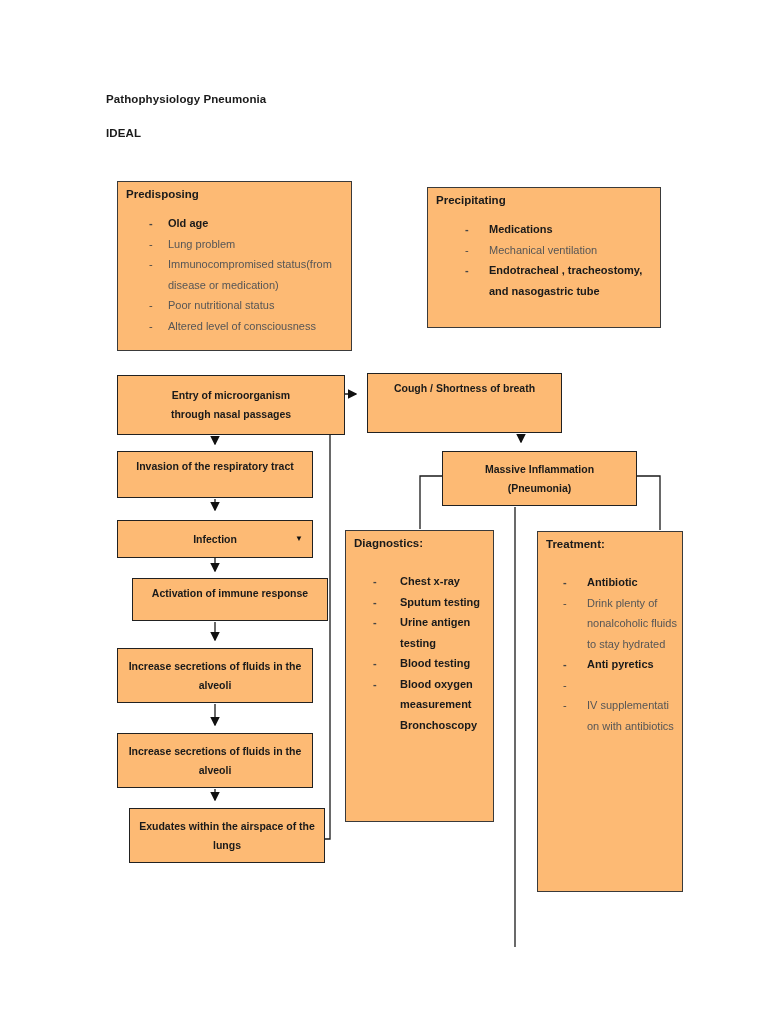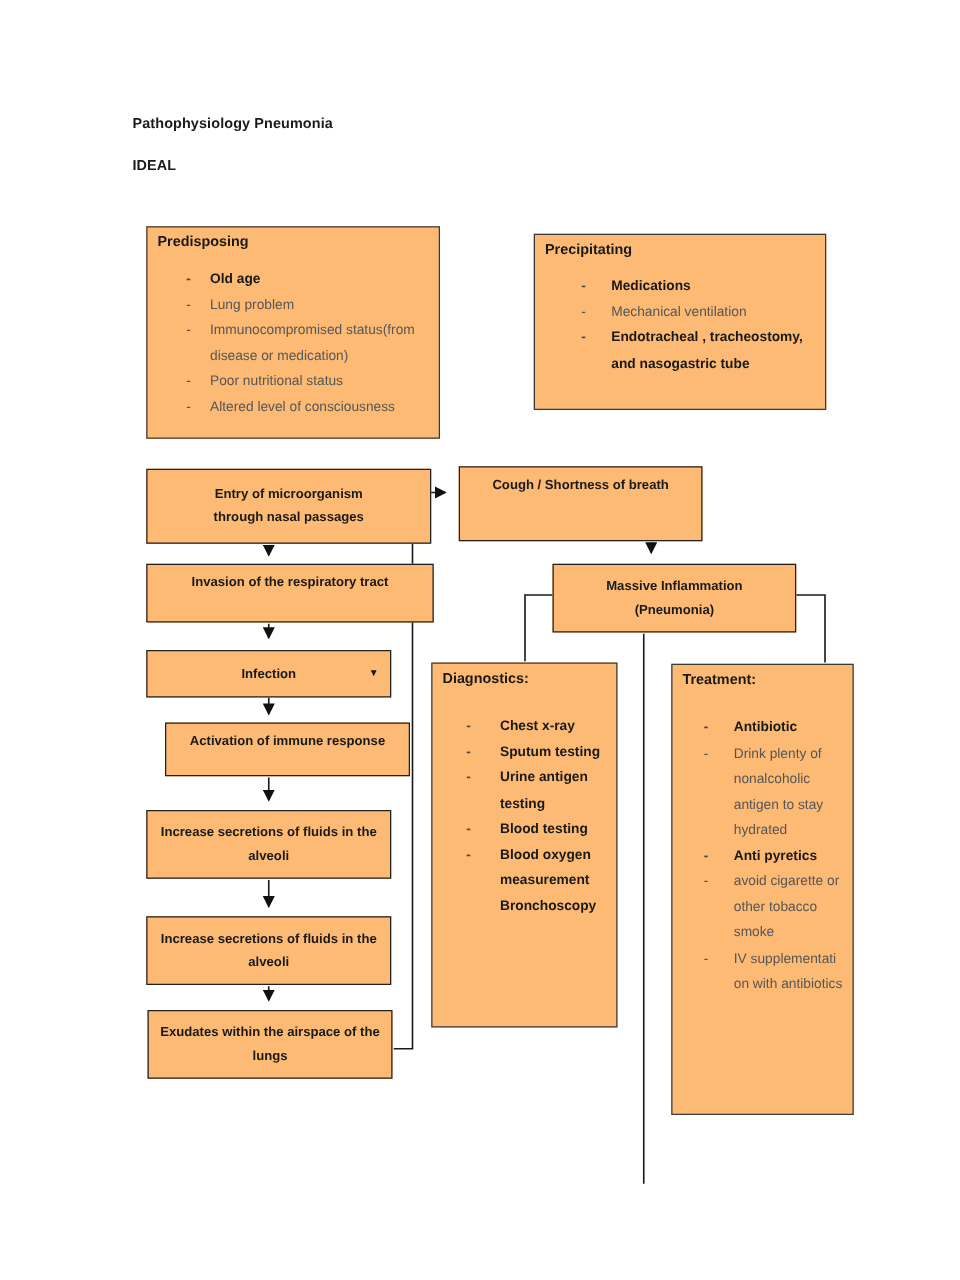--- a/index.html
+++ b/index.html
@@ -111,42 +111,42 @@
       <span class="dash">-</span>
       <span class="txt">Endotracheal , tracheostomy, and nasogastric tube</span>
     </div>
   </div>
 </div>
 
 <div class="box vcenter" style="left:117px; top:375px; width:228px; height:60px;">
   <div class="flow-label narrow">Entry of microorganism through nasal passages</div>
 </div>
 
-<div class="box vtop" style="left:117px; top:451px; width:230px; height:47px;">
+<div class="box vtop" style="left:117px; top:451px; width:196px; height:47px;">
   <div class="flow-label nowrap">Invasion of the respiratory tract</div>
 </div>
 
 <div class="box vcenter" style="left:117px; top:520px; width:196px; height:38px;">
   <div class="flow-label">Infection</div>
   <span class="caret">▼</span>
 </div>
 
 <div class="box vtop" style="left:132px; top:578px; width:196px; height:43px;">
   <div class="flow-label nowrap">Activation of immune response</div>
 </div>
 
 <div class="box vcenter" style="left:117px; top:648px; width:196px; height:55px;">
   <div class="flow-label" style="width:180px;">Increase secretions of fluids in the alveoli</div>
 </div>
 
 <div class="box vcenter" style="left:117px; top:733px; width:196px; height:55px;">
   <div class="flow-label" style="width:180px;">Increase secretions of fluids in the alveoli</div>
 </div>
 
-<div class="box vcenter" style="left:118px; top:808px; width:196px; height:55px;">
+<div class="box vcenter" style="left:129px; top:808px; width:196px; height:55px;">
   <div class="flow-label" style="width:180px;">Exudates within the airspace of the lungs</div>
 </div>
 
 <div class="box vtop" style="left:367px; top:373px; width:195px; height:60px;">
   <div class="flow-label nowrap">Cough / Shortness of breath</div>
 </div>
 
 <div class="box vcenter" style="left:442px; top:451px; width:195px; height:55px;">
   <div class="flow-label" style="width:150px;">Massive Inflammation (Pneumonia)</div>
 </div>
@@ -179,28 +179,27 @@
 
 <div class="box panel p-treat" style="left:537px; top:531px; width:146px; height:361px;">
   <div class="panel-hdr">Treatment:</div>
   <div class="list list-lg-gap">
     <div class="li b">
       <span class="dash">-</span>
       <span class="txt">Antibiotic</span>
     </div>
     <div class="li m">
       <span class="dash">-</span>
-      <span class="txt">Drink plenty of nonalcoholic antigen to stay hydrated</span>
+      <span class="txt">Drink plenty of nonalcoholic fluids to stay hydrated</span>
     </div>
     <div class="li b">
       <span class="dash">-</span>
       <span class="txt">Anti pyretics</span>
     </div>
     <div class="li m">
       <span class="dash">-</span>
-      <span class="txt">avoid cigarette or other tobacco smoke</span>
     </div>
     <div class="li m">
       <span class="dash">-</span>
       <span class="txt">IV supplementati on with antibiotics</span>
     </div>
   </div>
 </div>
 
 </body></html>

